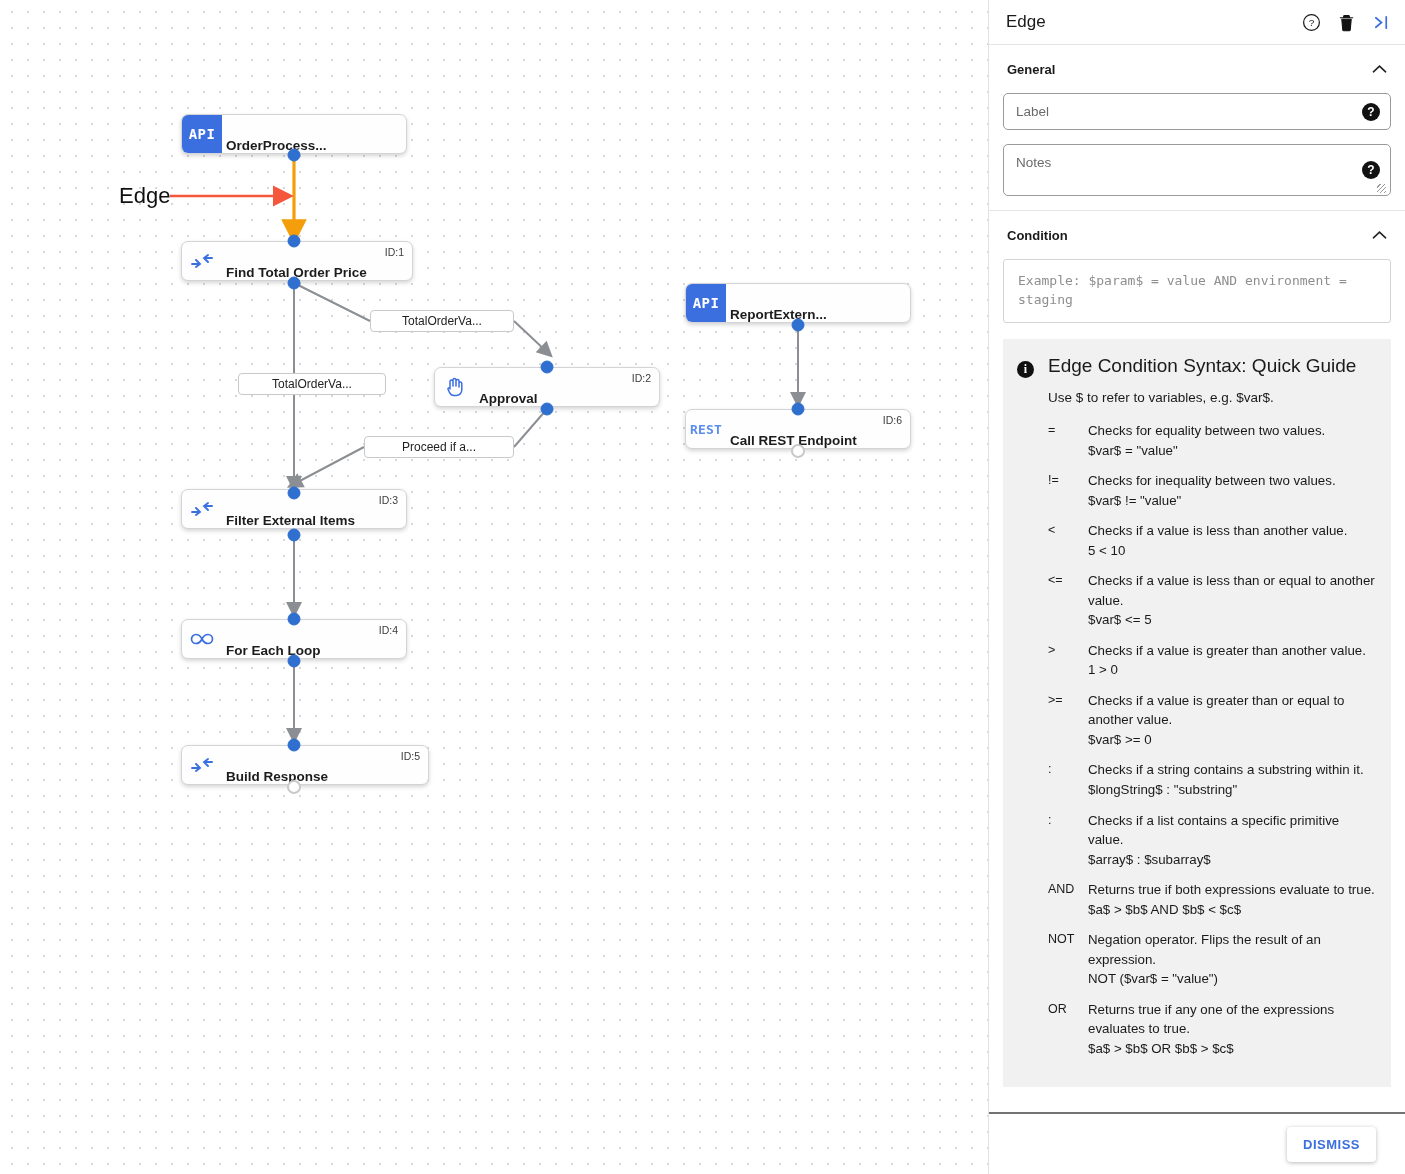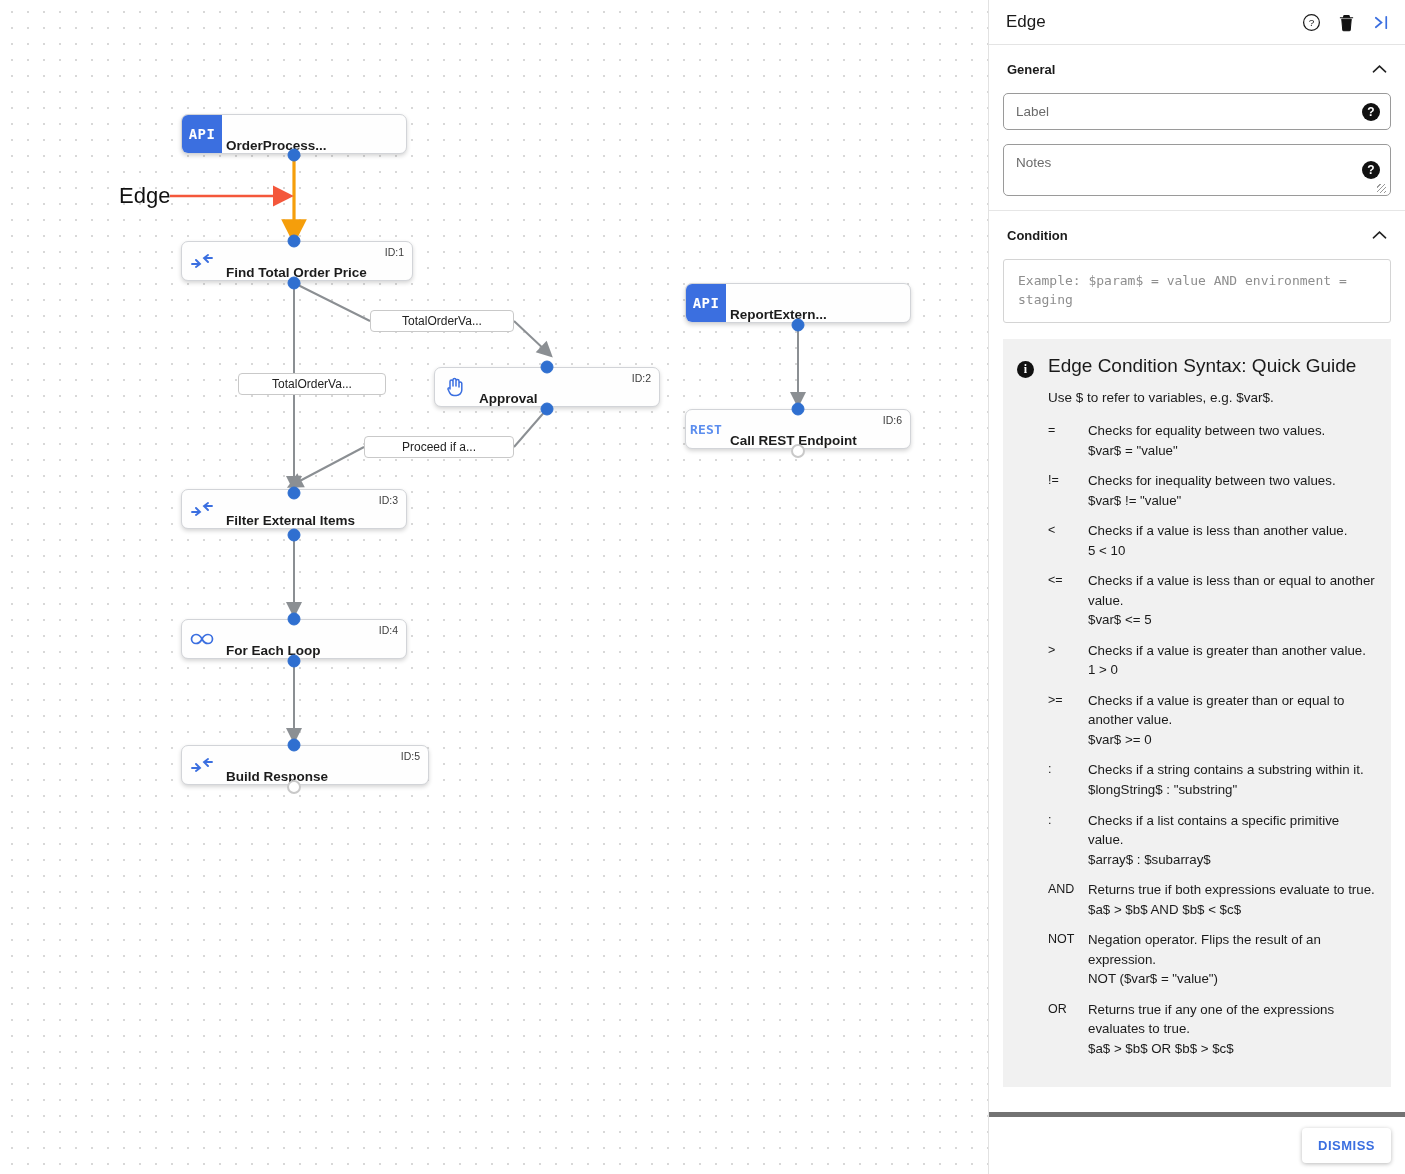--- a/index.html
+++ b/index.html
@@ -177,23 +177,23 @@
   .op-key {
     width: 40px; flex: none;
     font-size: 12.5px; color: #1a1a1a; line-height: 1.45;
   }
   .op-desc { flex: 1; font-size: 13.3px; color: #1a1a1a; line-height: 1.47; }
   .op-ex { display: block; }
 
   #dismiss-bar {
     position: absolute; left: 0; right: 0; bottom: 0;
     height: 62px; background: #fff;
-    border-top: 5px solid #737373;
+    border-top: 2px solid #737373;
     display: flex; align-items: center; justify-content: flex-end;
-    padding-right: 14px;
+    padding-right: 29px;
   }
   .dismiss-btn {
     background: #fff; border: 0; border-radius: 4px;
     box-shadow: 0 1px 4px rgba(0,0,0,0.28);
     color: #3b6fe0; font-weight: 700; font-size: 13px;
     letter-spacing: .5px; padding: 10px 16px; cursor: pointer;
     font-family: "Liberation Sans", sans-serif;
   }
 </style>
 </head>

